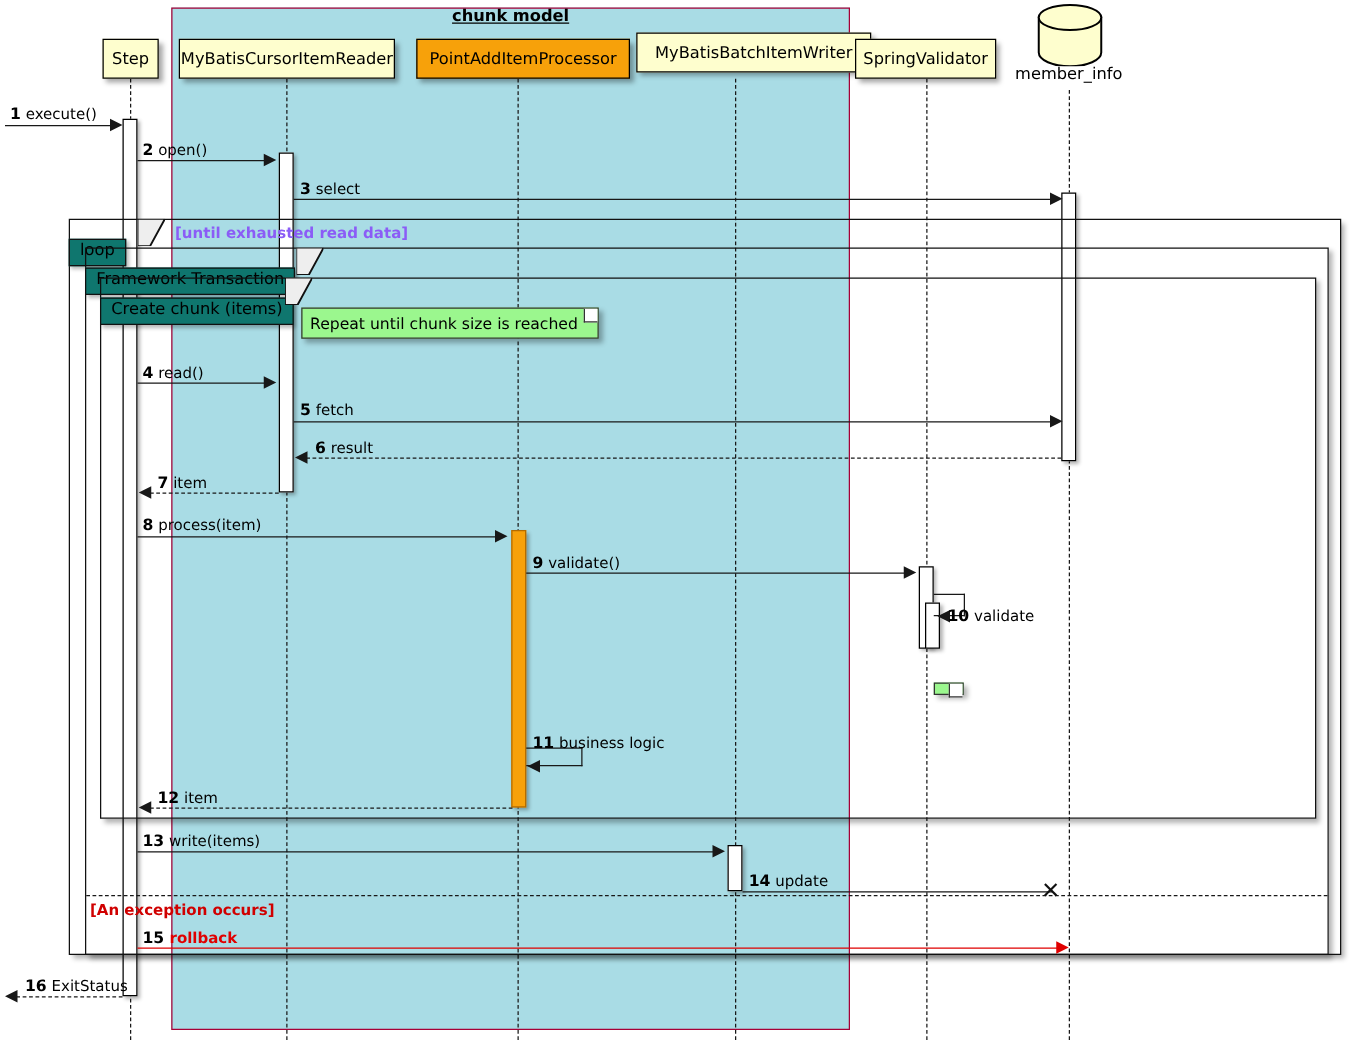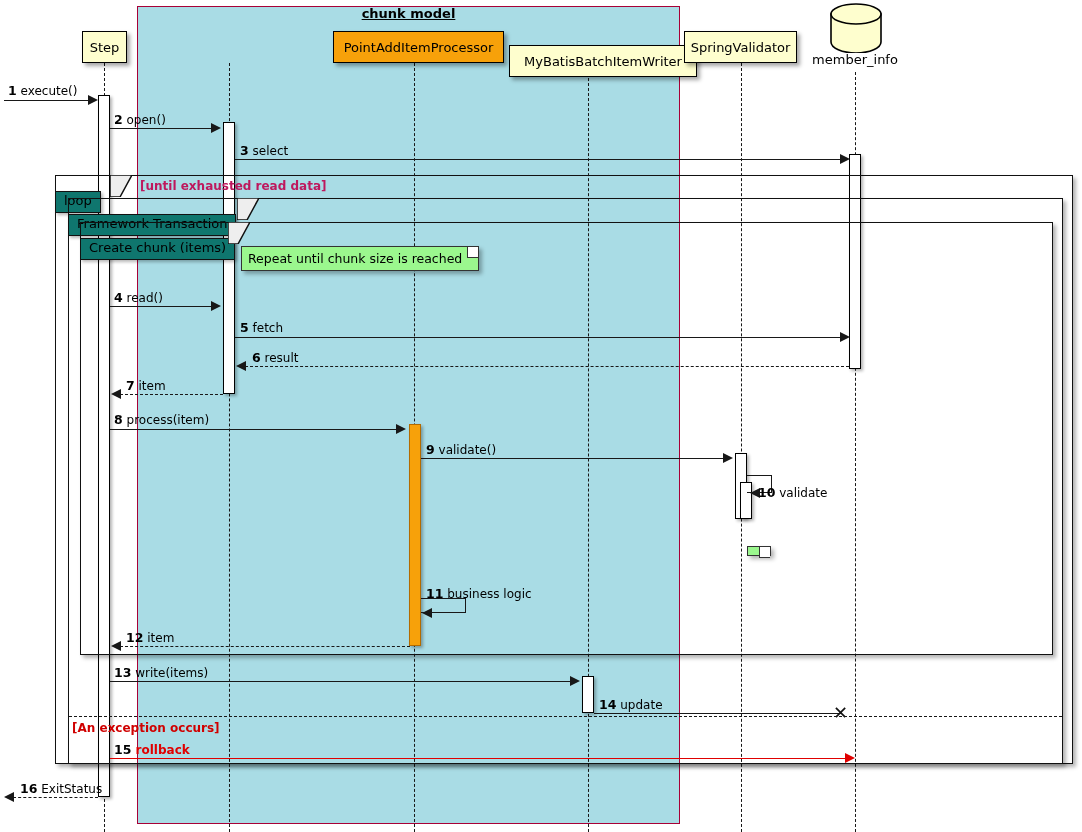--- a/index.html
+++ b/index.html
@@ -53,21 +53,21 @@
   .frame-label{
     position:absolute;box-sizing:border-box;
     background:#0f766e;border:1.5px solid #111;
     font-size:13px;font-weight:normal;color:#000;
     padding:1px 8px 2px 8px;
     white-space:nowrap;
     box-shadow:2px 2px 3px rgba(0,0,0,.28);
     margin-top:16px;
   }
   .frame-cond{
-    position:absolute;font-size:12px;font-weight:bold;color:#be185d;
+    position:absolute;font-size:12px;font-weight:bold;color:#8b5cf6;
     white-space:nowrap;
   }
   .frame-cond.red{color:#D00000;}
   .frame-divider{
     position:absolute;height:0;border-top:1.2px dashed #181818;
   }
 
   
   .msgline{position:absolute;height:0;border-top:1.3px solid #181818;}
   .msgline.dotted{border-top-style:dashed;border-top-width:1.2px;}
@@ -130,26 +130,29 @@
   <div class="lifeline" style="left:229px;top:63px;height:769px;"></div>
   <div class="lifeline" style="left:414px;top:63px;height:769px;"></div>
   <div class="lifeline" style="left:588px;top:63px;height:769px;"></div>
   <div class="lifeline" style="left:741px;top:63px;height:769px;"></div>
   <div class="lifeline" style="left:855px;top:72px;height:760px;"></div>
 
   <div class="pbox" style="left:82px;top:31px;width:45px;height:32px;">
     <span>Step</span>
   </div>
 
+  <div class="pbox" style="left:143px;top:31px;width:173px;height:32px;">
+    <span>MyBatisCursorItemReader</span>
+  </div>
 
   <div class="pbox orange" style="left:333px;top:31px;width:171px;height:32px;">
     <span>PointAddItemProcessor</span>
   </div>
 
-  <div class="pbox" style="left:509px;top:45px;width:188px;height:32px;">
+  <div class="pbox" style="left:509px;top:26px;width:188px;height:32px;">
     <span>MyBatisBatchItemWriter</span>
   </div>
 
   <div class="pbox" style="left:684px;top:31px;width:113px;height:32px;">
     <span>SpringValidator</span>
   </div>
 
   <div class="db" style="left:828px;top:3px;width:56px;height:50px;">
     <svg width="56" height="50" viewBox="0 0 56 50">
       <defs></defs>

